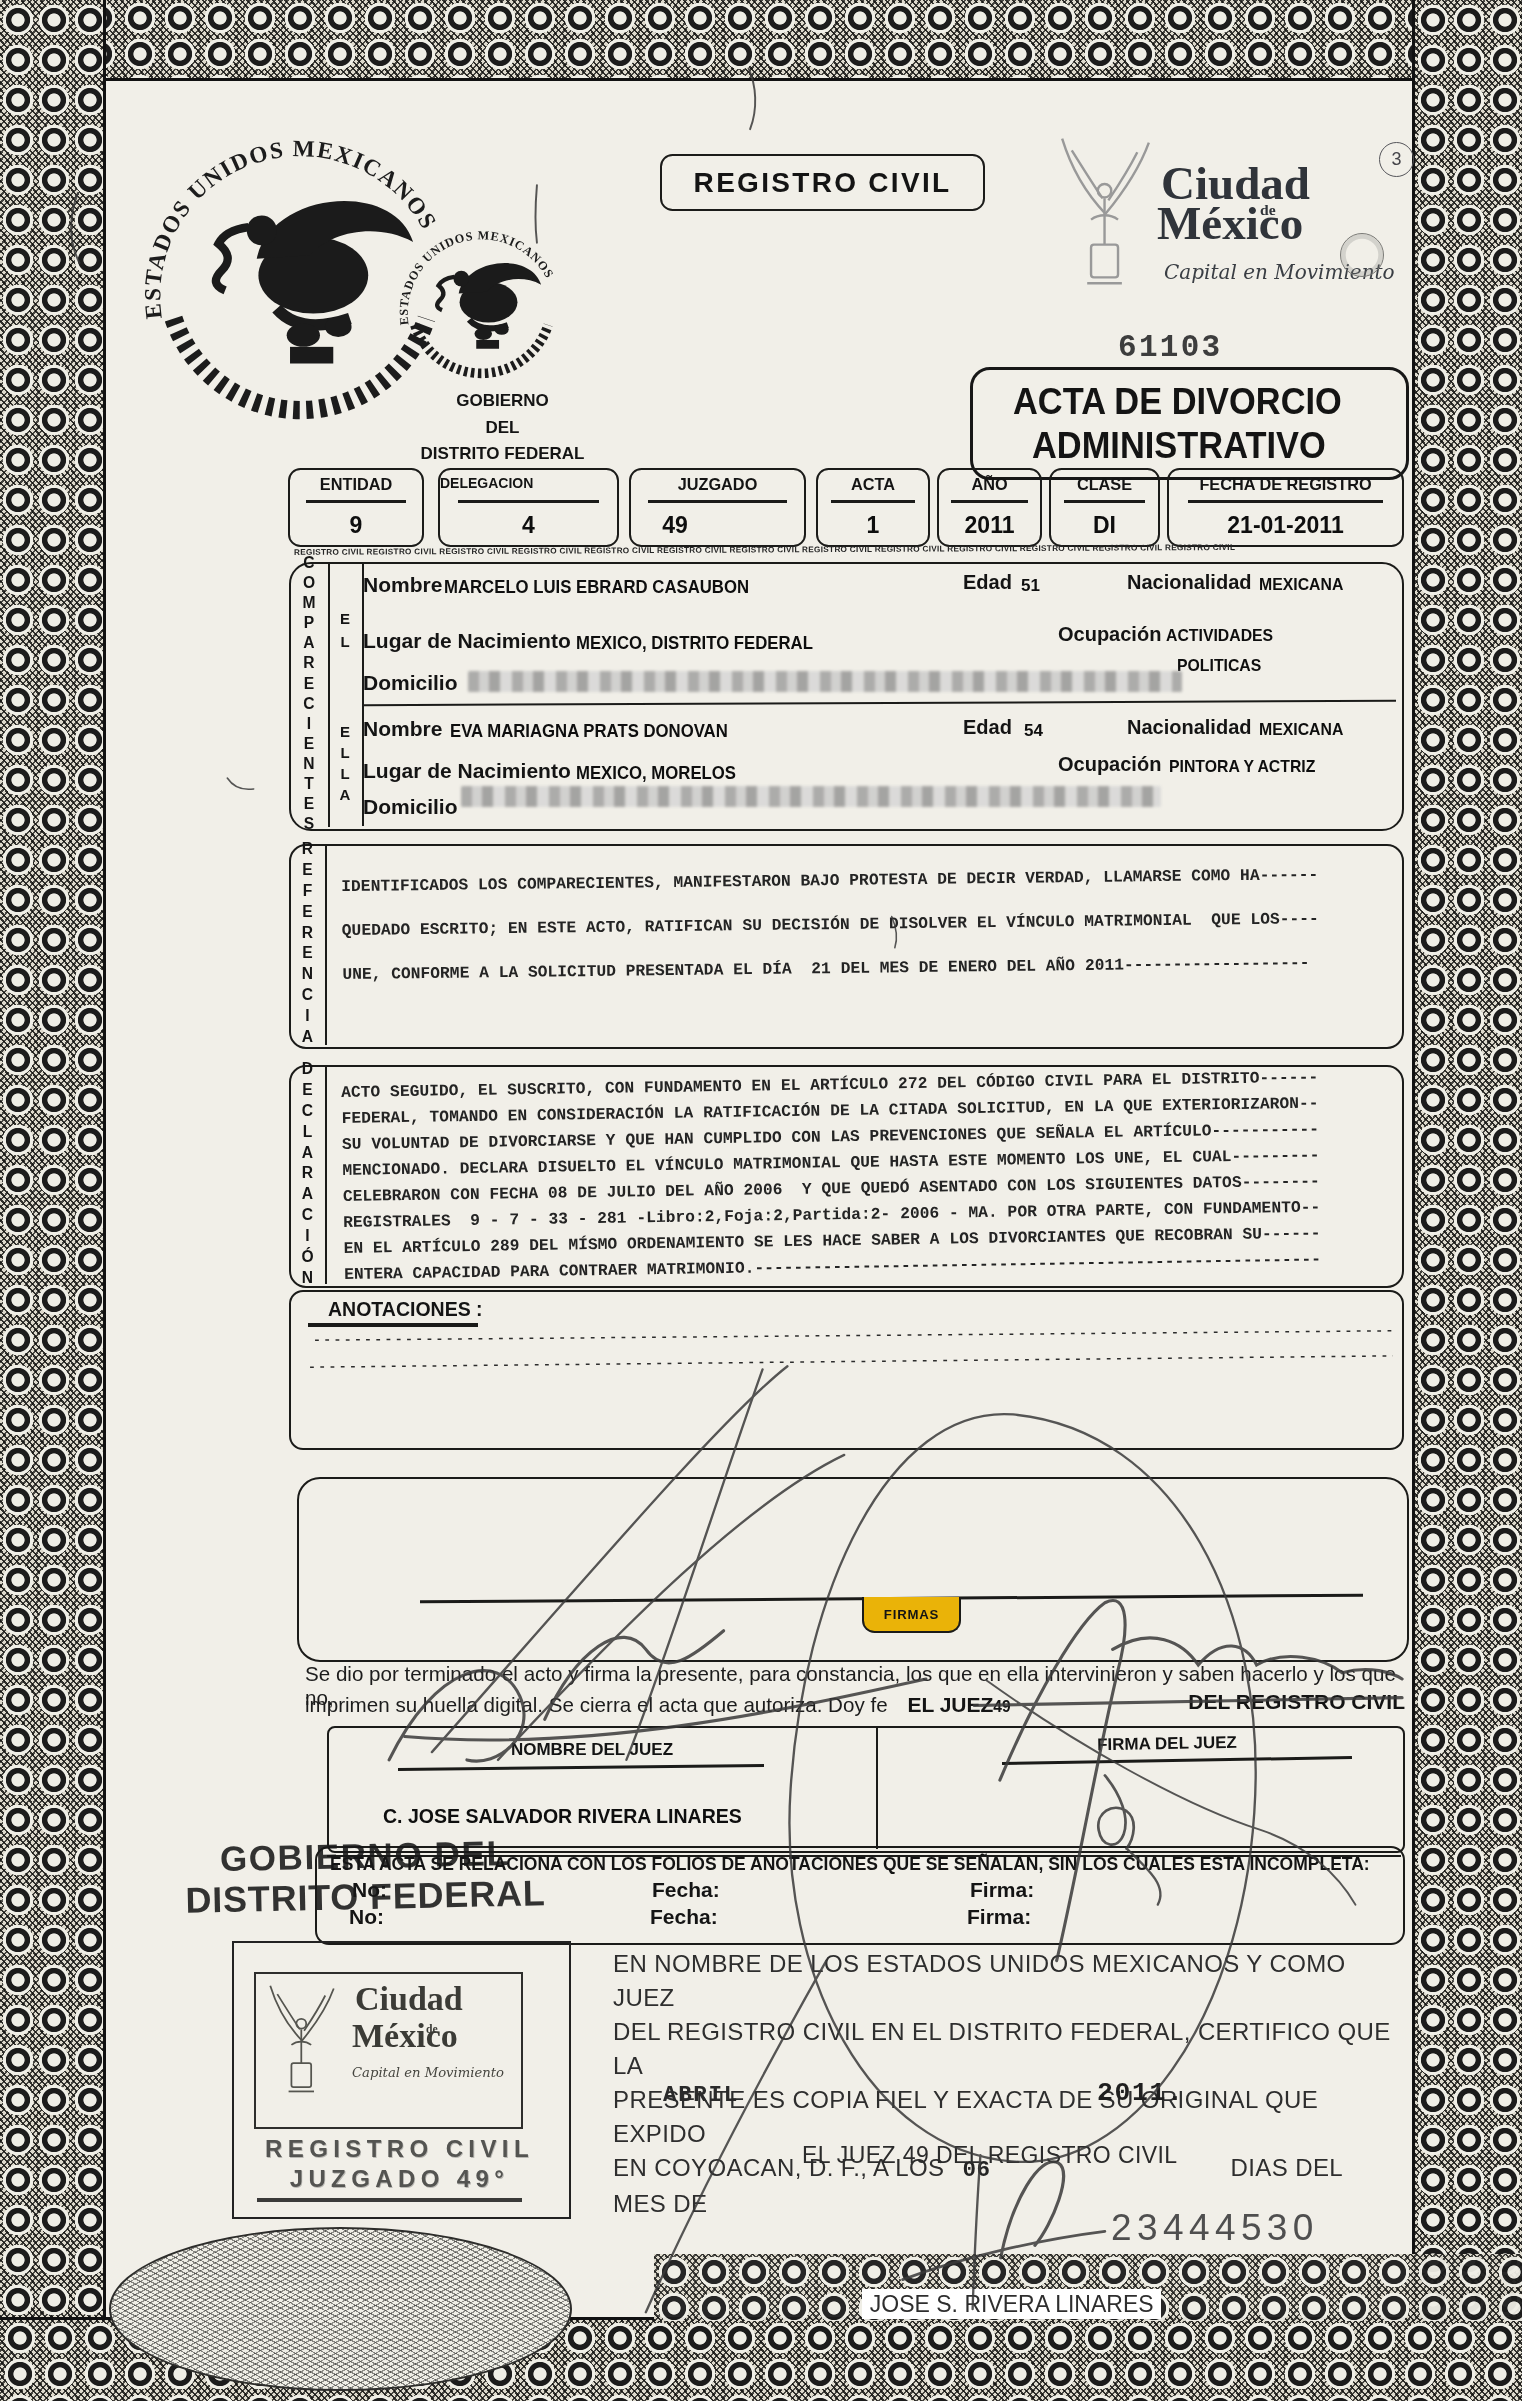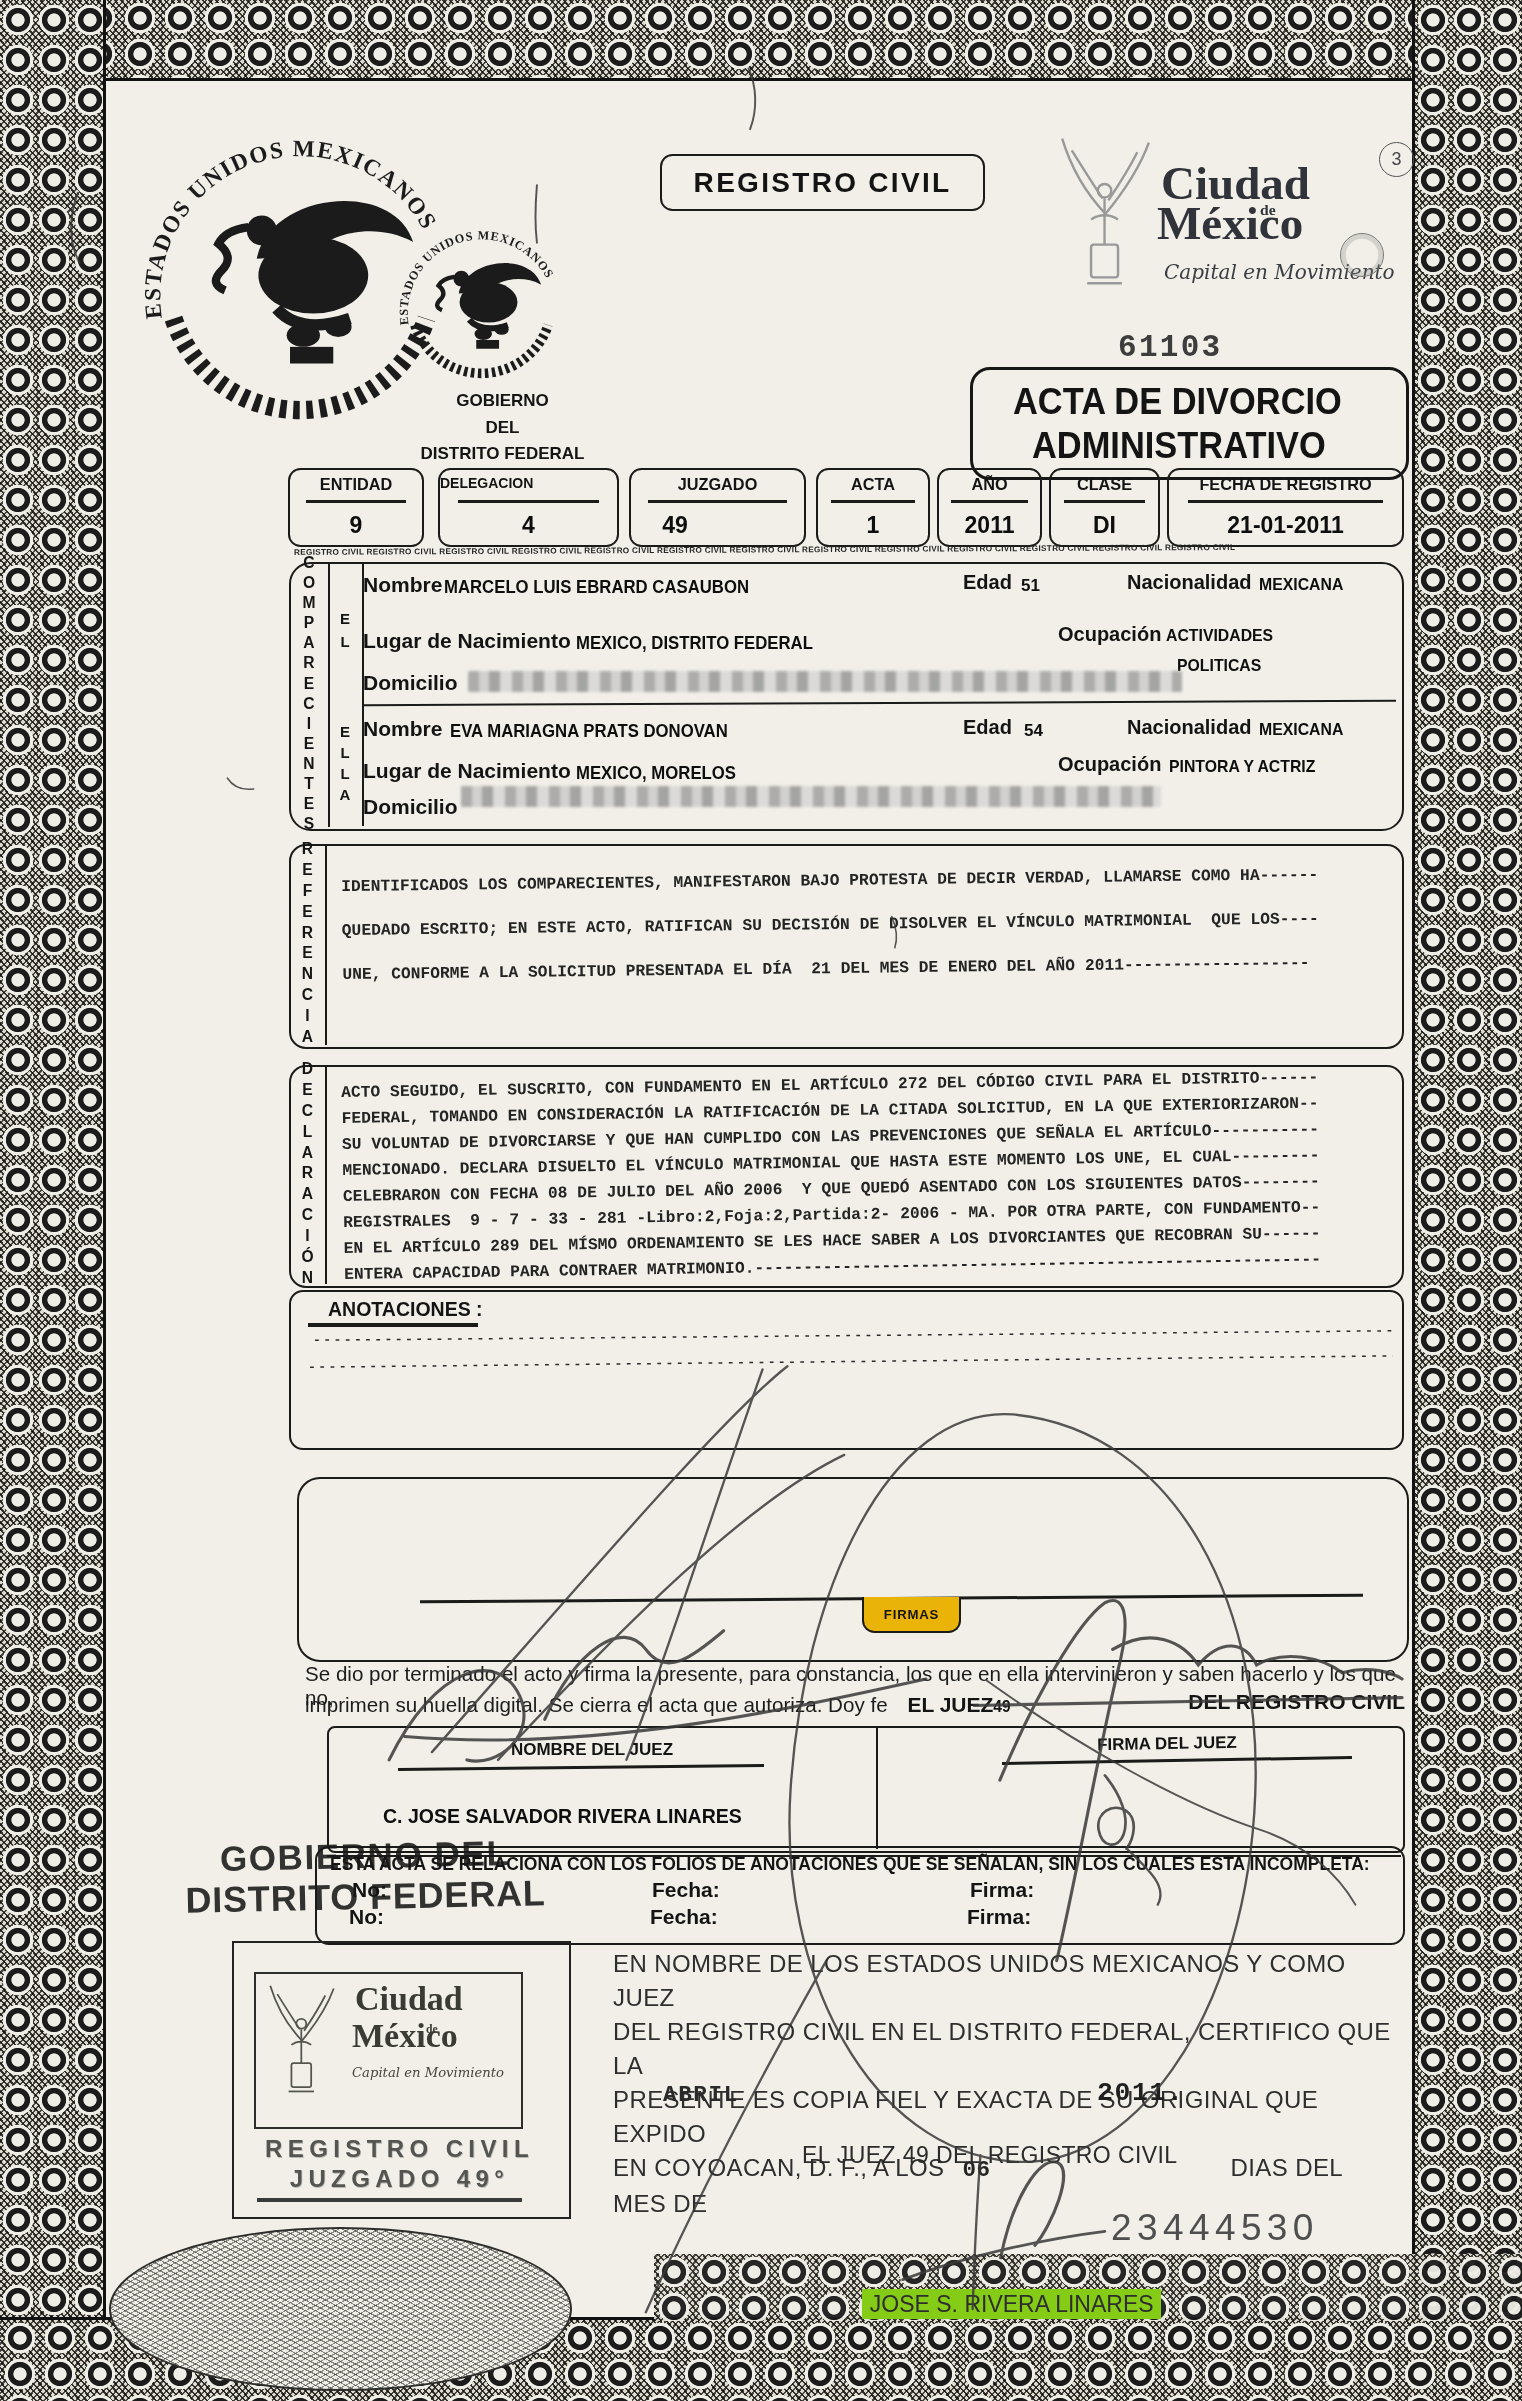--- a/index.html
+++ b/index.html
@@ -279,21 +279,21 @@
       <span>EN COYOACAN, D. F., A LOS</span>
       <span class="tw" style="font-size:22.6px;margin-left:11px;">06</span>
       <span style="margin-left:233px;">DIAS DEL MES DE</span>
     </div>
   </div>
   <div class="abs tw" style="left:663px;top:2082px;font-size:22.6px;letter-spacing:1.6px;color:#2a2a2a;">ABRIL</div>
   <div class="abs tw" style="left:1097px;top:2078px;font-size:26.5px;letter-spacing:1.6px;color:#1f1f1f;">2011.</div>
   <div class="abs" style="left:802px;top:2142px;font-size:23px;color:#2b2b2b;letter-spacing:0.4px;">EL JUEZ 49 DEL REGISTRO CIVIL</div>
 
   <div class="abs" style="left:1111px;top:2207px;font-size:37px;letter-spacing:5.4px;color:#4f4f4f;z-index:5;">23444530</div>
-  <div class="abs" style="left:862px;top:2289px;font-size:23px;color:#2e2e2e;background:#84cc16;padding:1.6px 7.8px;z-index:6;white-space:nowrap;">JOSE S. RIVERA LINARES</div>
+  <div class="abs" style="left:862px;top:2289px;font-size:23px;color:#2e2e2e;background:#ffffff;padding:1.6px 7.8px;z-index:6;white-space:nowrap;">JOSE S. RIVERA LINARES</div>
 
   <svg class="abs" style="left:0;top:0;z-index:50;pointer-events:none;" width="1522" height="2401" viewBox="0 0 1956 3086">
     <g stroke="#3a3a3a" stroke-width="3.5" fill="none" stroke-linecap="round" opacity=".85">
 
       <path d="M 962 88 C 972 110 974 140 964 166" stroke-width="2.5"></path>
       <path d="M 100 248 C 88 280 88 310 102 338" stroke-width="2.5"></path>
       <path d="M 690 238 C 688 262 687 288 690 312" stroke-width="2.5"></path>
       <path d="M 292 1000 C 300 1012 312 1016 326 1014" stroke-width="2"></path>
       <path d="M 1146 1178 C 1152 1192 1154 1206 1150 1218" stroke-width="2"></path>
 

